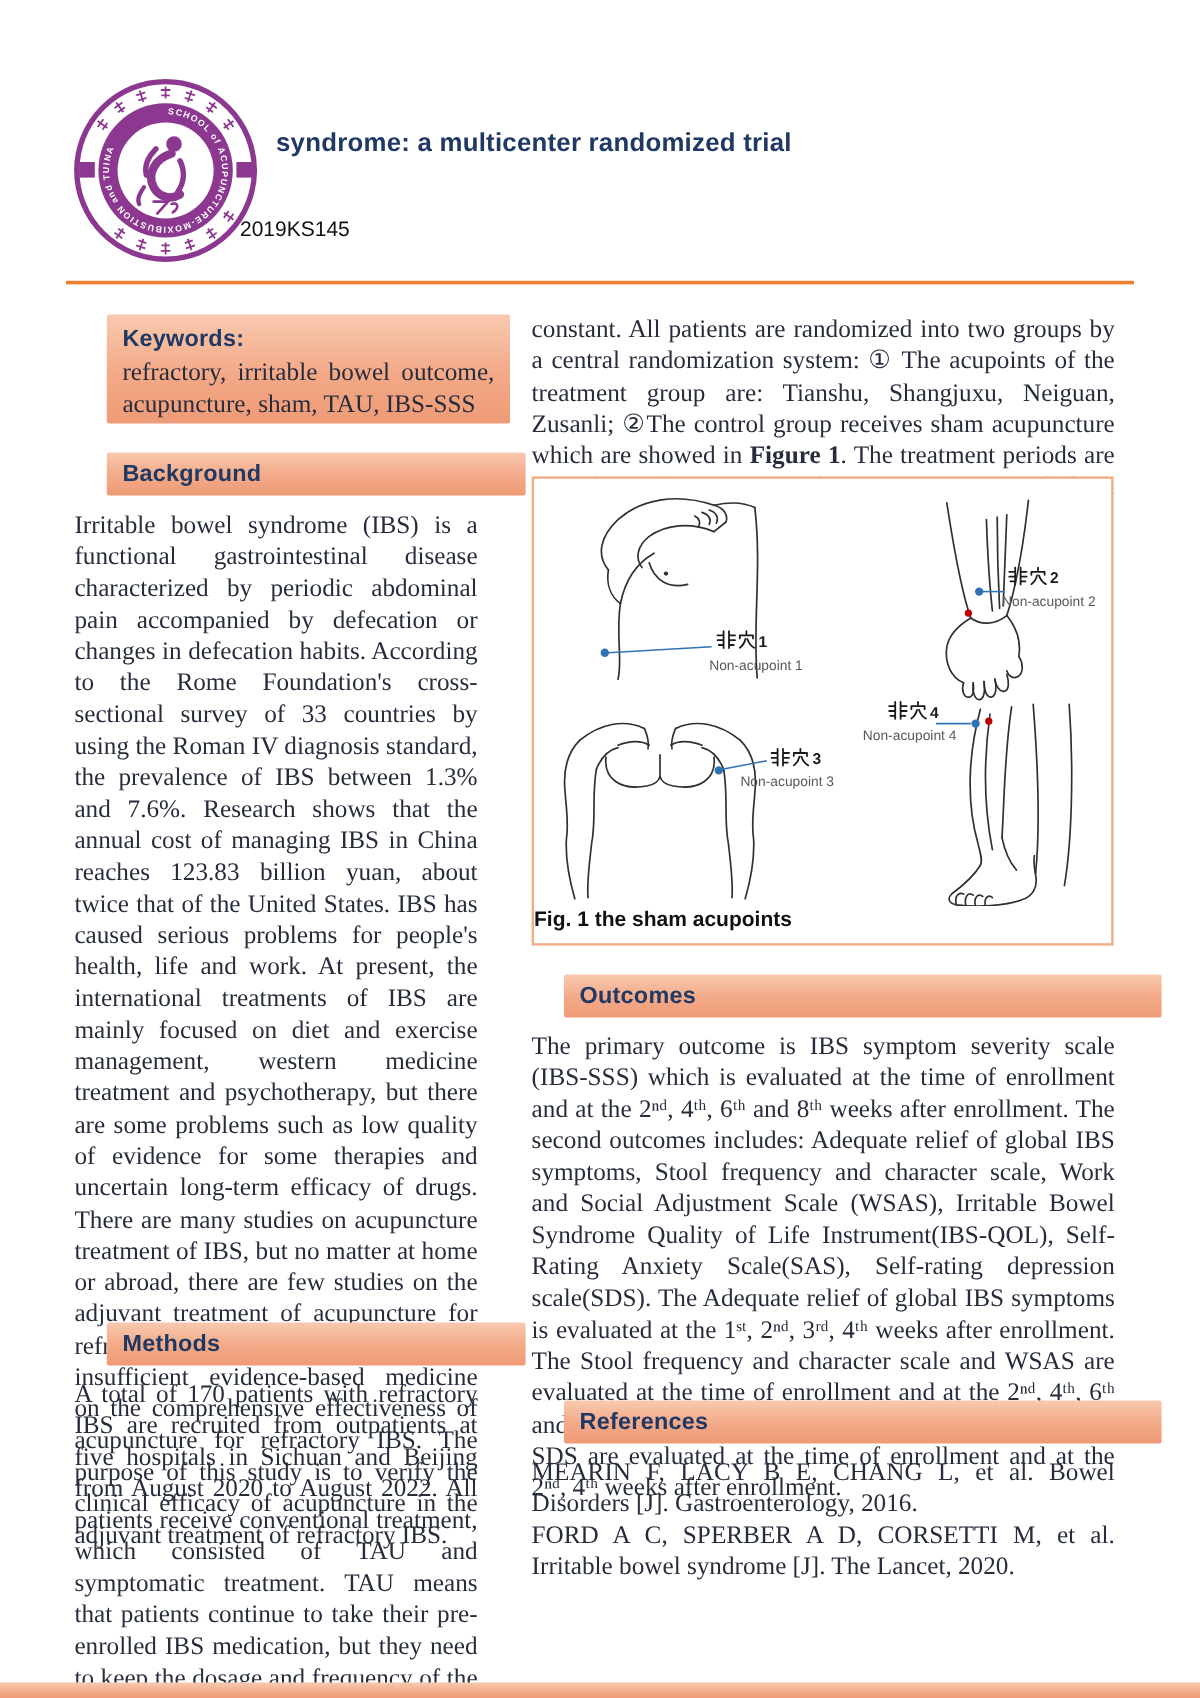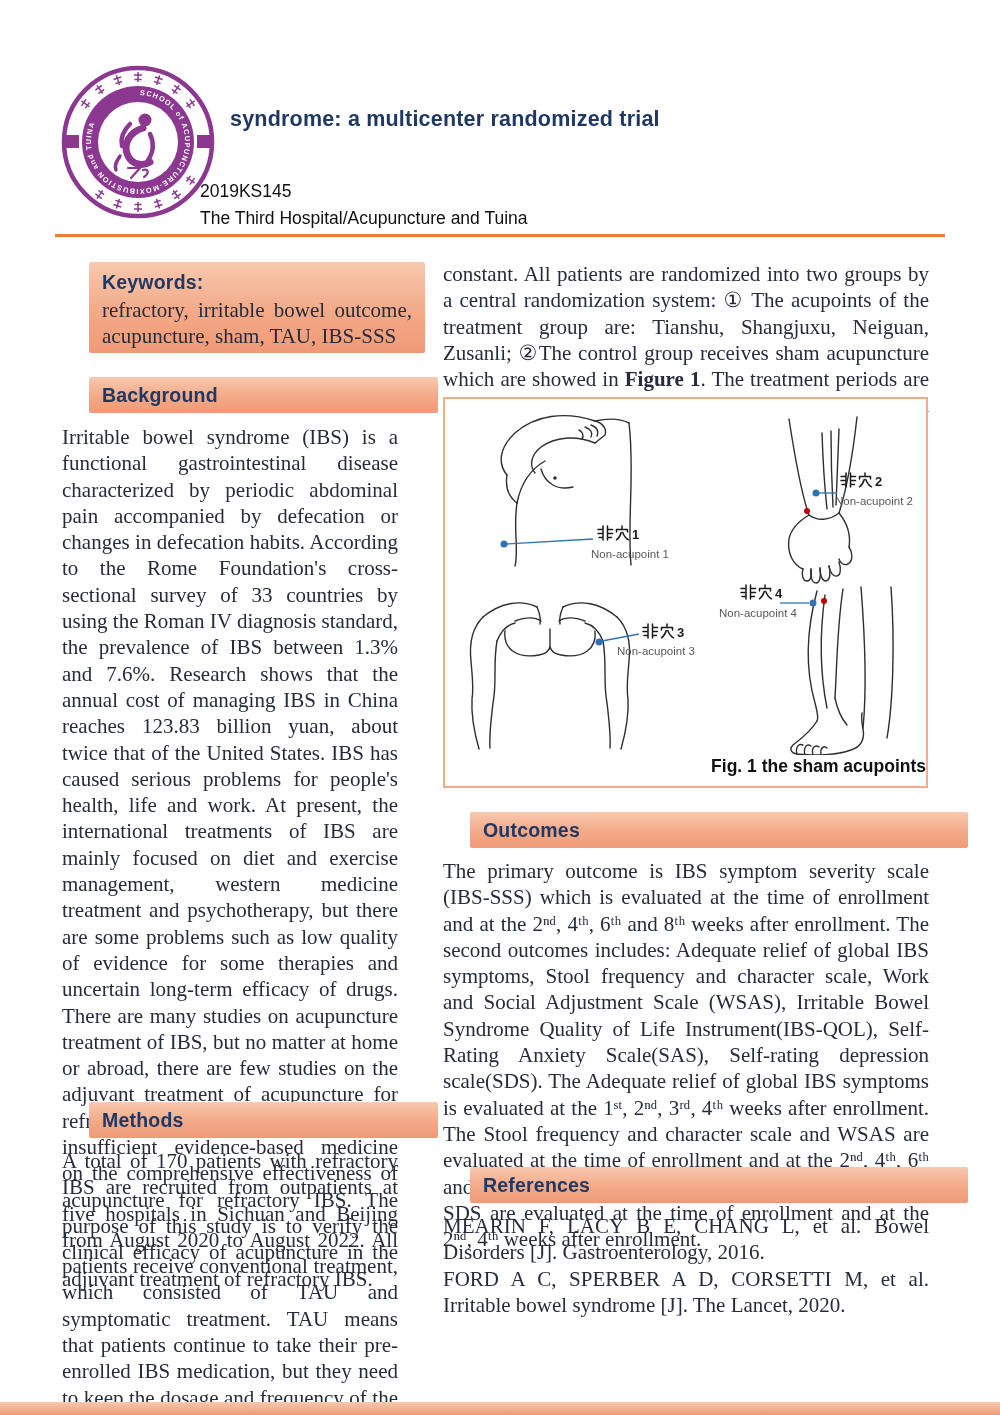--- a/index.html
+++ b/index.html
@@ -10,21 +10,21 @@
          font-size:21px;line-height:26.3px;color:#272c3c;text-align:justify;}
   .title{font-weight:bold;font-size:21.5px;line-height:42px;color:#1f3864;letter-spacing:.2px;}
   .subline{font-size:17.5px;color:#101010;line-height:28px;}
   .divider{background:#ed7d31;height:3px;}
   .sec-box{background:linear-gradient(180deg,#f8c9af 0%,#f3a987 55%,#ef9a76 100%);border-radius:2px;margin-left:27px;}
   .sec-title{font-weight:bold;font-size:19.5px;color:#1f3864;letter-spacing:.2px;}
   .hdr{line-height:36px;padding-left:13px;}
   .kw-box{padding:9px 13px 0 13px;box-sizing:border-box;}
   .kw-text{margin-top:3px;}
   .fig-box{border:2px solid #f2ac87;background:#fff;box-sizing:border-box;}
-  .fig-caption{font-weight:bold;font-size:17.5px;color:#111;text-align:right;width:100%;}
+  .fig-caption{font-weight:bold;font-size:17.5px;color:#111;text-align:left;width:100%;}
   .bold{font-weight:bold;}
   .footer-bar{background:linear-gradient(180deg,#f8c9af,#ef9a76);}
   svg text{font-family:"Liberation Sans","DejaVu Sans",sans-serif;}
   .zh-digit{font-weight:bold;font-size:13px;fill:#1a1a1a;}
   .en-label{font-size:11.5px;fill:#595959;}
   .ring-en{font-size:7.3px;fill:#ffffff;letter-spacing:1.1px;font-weight:bold;}
 </style>
 </head>
 <body>
 
@@ -71,21 +71,20 @@
       <path d="M90,70 C94,78 94,88 88,96" stroke-width="4.5"></path>
       <path d="M60,92 C56,98 54,102 56,106" stroke-width="3.5"></path>
       <path d="M68,104 L80,104 L71,114 M83,106 C88,104 90,109 84,113" stroke-width="2.2"></path>
     </g>
   </svg>
 
   <div class="abs title" style="left:230px;top:98px;width:700px">
     <div>syndrome: a multicenter randomized trial</div>
   </div>
   <div class="abs subline" style="left:200px;top:177px;width:690px">2019KS145</div>
-  <div class="abs subline" style="left:200px;top:204px;width:690px">The Third Hospital/Acupuncture and Tuina</div>
 
   <div class="abs divider" style="left:55px;top:234px;width:890px"></div>
 
   <div class="abs sec-box kw-box" style="left:62px;top:262px;width:336px;height:91px">
     <div class="sec-title">Keywords:</div>
     <div class="serif kw-text">refractory, irritable bowel outcome, acupuncture, sham, TAU, IBS-SSS</div>
   </div>
 
   <div class="abs sec-box hdr sec-title" style="left:62px;top:377px;width:336px;height:36px">Background</div>
   <div class="abs serif" style="left:62px;top:424px;width:336px">Irritable bowel syndrome (IBS) is a functional gastrointestinal disease characterized by periodic abdominal pain accompanied by defecation or changes in defecation habits. According to the Rome Foundation's cross-sectional survey of 33 countries by using the Roman IV diagnosis standard, the prevalence of IBS between 1.3% and 7.6%. Research shows that the annual cost of managing IBS in China reaches 123.83 billion yuan, about twice that of the United States. IBS has caused serious problems for people's health, life and work. At present, the international treatments of IBS are mainly focused on diet and exercise management, western medicine treatment and psychotherapy, but there are some problems such as low quality of evidence for some therapies and uncertain long-term efficacy of drugs. There are many studies on acupuncture treatment of IBS, but no matter at home or abroad, there are few studies on the adjuvant treatment of acupuncture for refractory IBS. There is still insufficient evidence-based medicine on the comprehensive effectiveness of acupuncture for refractory IBS. The purpose of this study is to verify the clinical efficacy of acupuncture in the adjuvant treatment of refractory IBS.</div>

